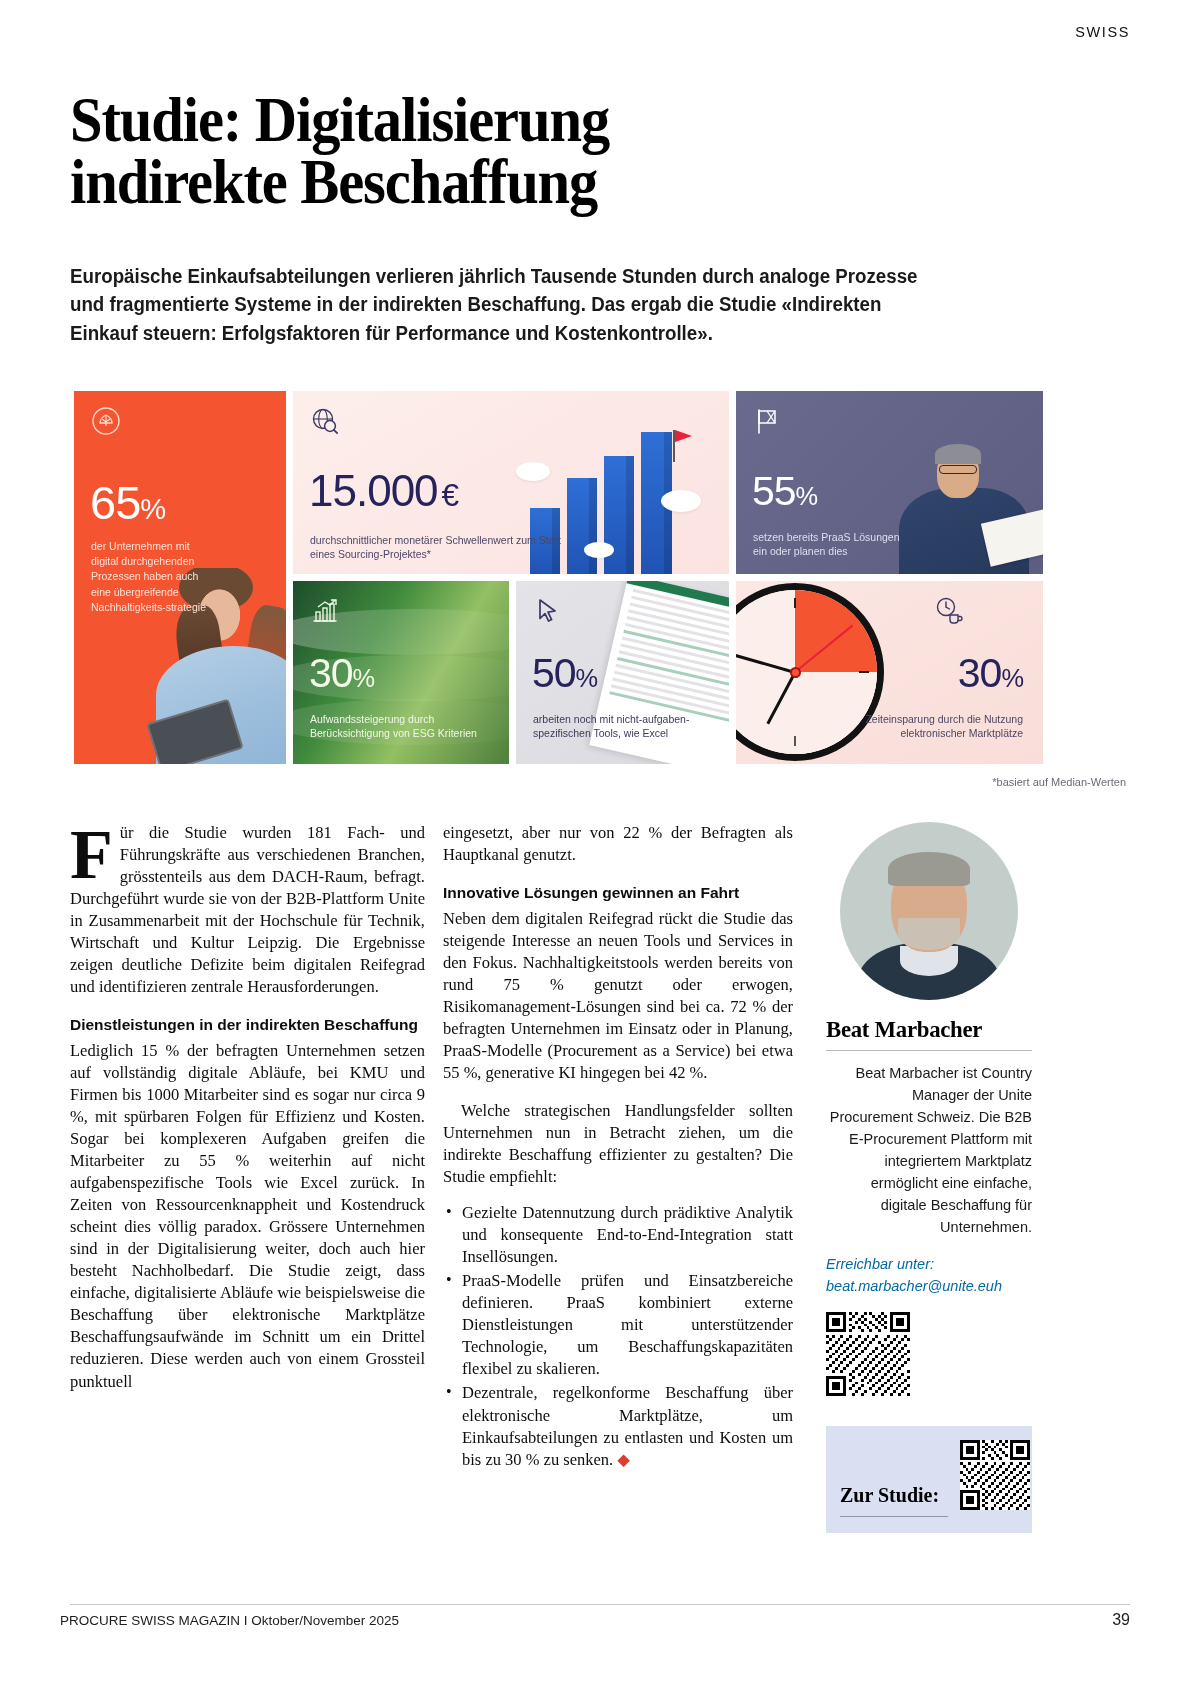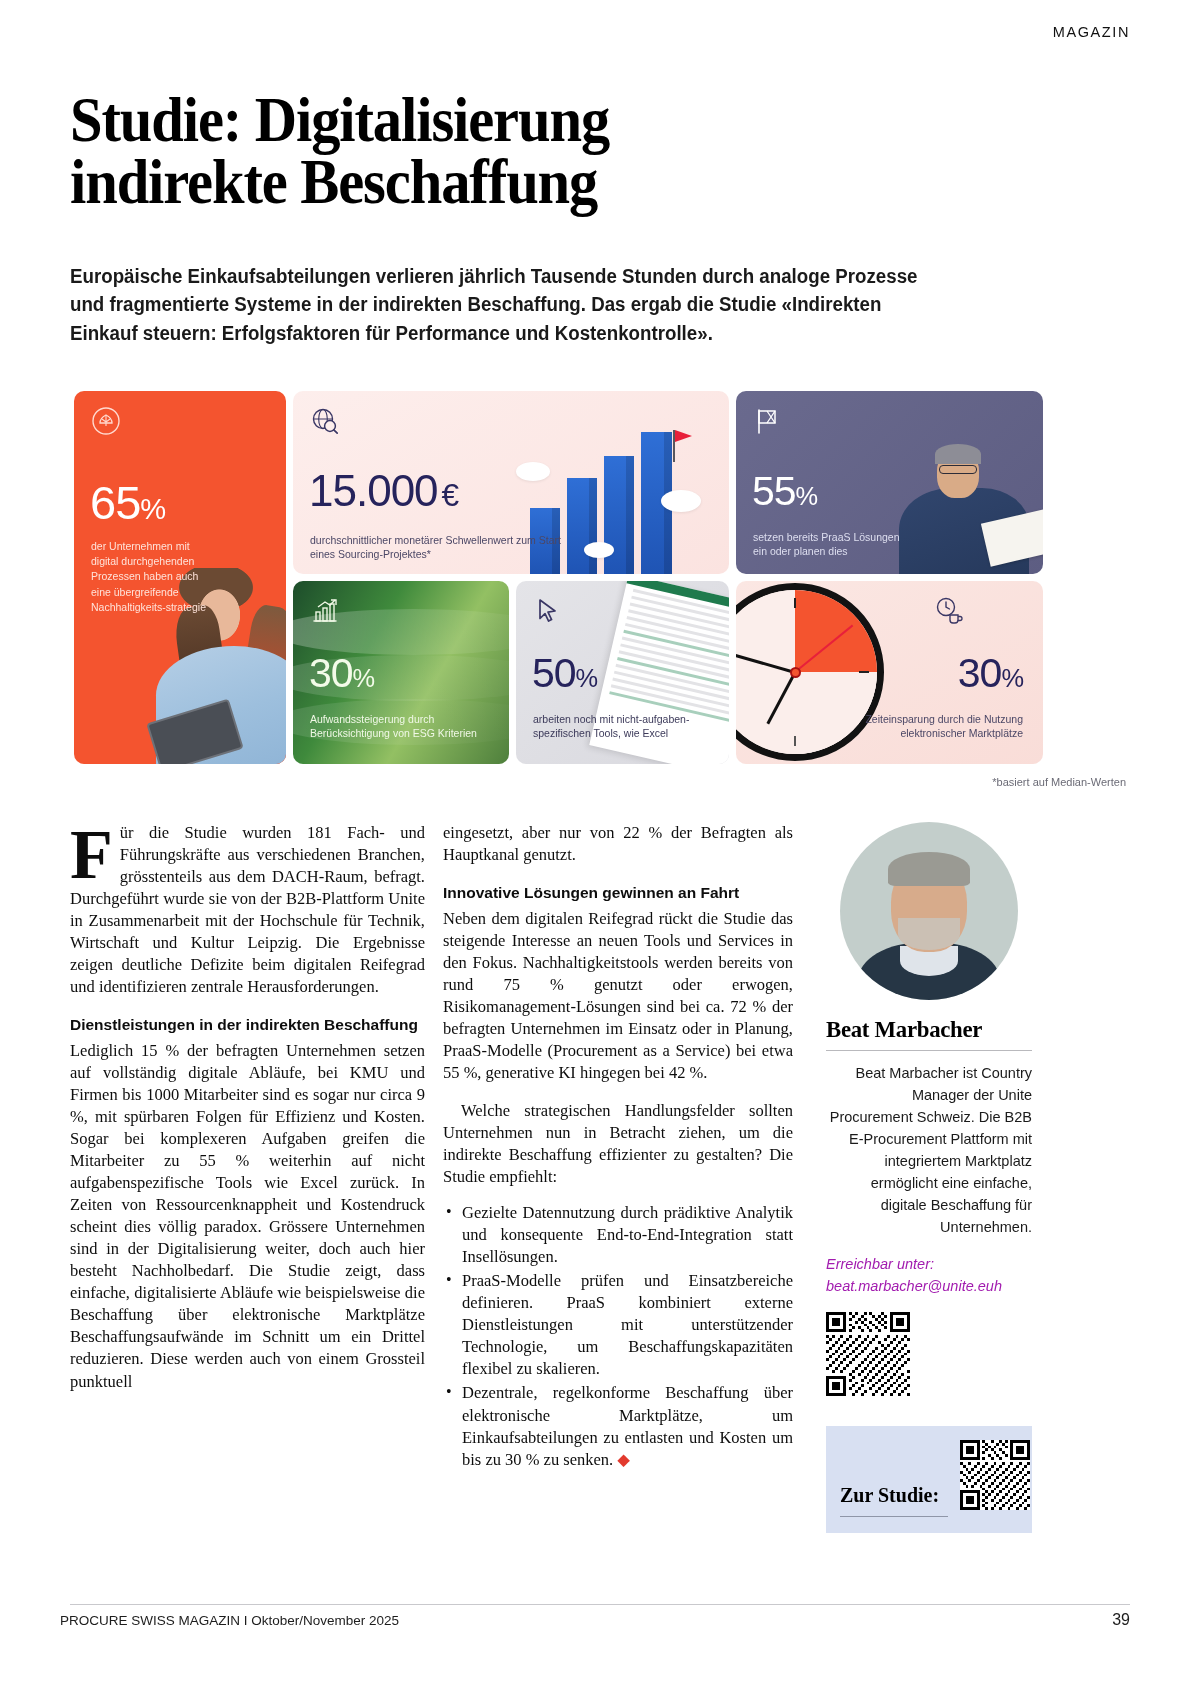--- a/index.html
+++ b/index.html
@@ -45,21 +45,21 @@
 
   
   .info {
     position:absolute; left:74px; top:391px;
     width:958px; height:380px;
     display:grid;
     grid-template-columns:212px 216px 213px 307px;
     grid-template-rows:183px 183px;
     gap:7px;
   }
-  .card { border-radius:10px; position:relative; overflow:hidden; }
+  .card { border-radius:0; position:relative; overflow:hidden; }
   .card .ico { position:absolute; top:14px; left:16px; width:32px; height:32px; }
   .card .big {
     position:absolute; left:16px;
     font-family:"Liberation Sans", sans-serif;
     font-weight:300; letter-spacing:-1px; line-height:1;
   }
   .card .cap {
     position:absolute; left:17px; right:10px;
     font-family:"Liberation Sans", sans-serif;
     font-size:10.5px; line-height:1.32; font-weight:400;
@@ -186,41 +186,41 @@
   .portrait .ph-collar { position:absolute; left:50%; bottom:24px; width:58px; height:30px;
     margin-left:-29px; background:#dfe4ea; border-radius:0 0 50% 50%; }
   .side h3 {
     font-family:"Liberation Serif", serif; font-weight:700;
     font-size:24px; margin:0 0 7px 0; letter-spacing:-0.3px;
     transform:scaleX(0.95); transform-origin:left center;
   }
   .side .rule { height:1px; background:#b9b9bd; margin:0 0 11px 0; }
   .side .bio { font-family:"Liberation Sans", sans-serif; font-size:14.5px; line-height:1.52; color:#1b1b1b;text-align:right; }
   .side .contact { font-family:"Liberation Sans", sans-serif; font-size:14.5px; line-height:1.5;
-    font-style:italic; color:#a21caf; margin-top:16px; }
+    font-style:italic; color:#0369a1; margin-top:16px; }
   .qr { width:84px; height:84px; margin-top:14px; }
   .studybox { margin-top:26px; background:#d8e0f2; padding:14px 14px 16px 14px;
     display:flex; align-items:flex-start; gap:12px; }
   .studybox .lbl { font-family:"Liberation Serif", serif; font-weight:700; font-size:20px;margin-top:44px; }
   .studybox .ul { height:1px; background:#8f96a8; margin-top:9px; width:108px; }
   .qr2 { width:70px; height:70px; flex:0 0 70px; }
 
   
   .footrule { position:absolute; left:70px; right:70px; top:1604px; height:1px; background:#c9c9cd; }
   .footl { position:absolute; left:60px; top:1613px; font-family:"Liberation Sans", sans-serif;
     font-size:13.5px; color:#1d1d1d; }
   .footr { position:absolute; right:70px; top:1611px; font-family:"Liberation Sans", sans-serif;
     font-size:16px; color:#1d1d1d; }
 </style>
 </head>
 <body>
 
 <div class="page">
 
-  <div class="runhead">MAGAZIN</div>
+  <div class="runhead">SWISS</div>
 
   <div class="headline">
     <div>Studie: Digitalisierung</div>
     <div>indirekte Beschaffung</div>
   </div>
 
   <div class="lead">Europäische Einkaufsabteilungen verlieren jährlich Tausende Stunden durch analoge Prozesse und fragmentierte Systeme in der indirekten Beschaffung. Das ergab die Studie «Indirekten Einkauf steuern: Erfolgsfaktoren für Performance und Kostenkontrolle».</div>
 
   <div class="info">
 

